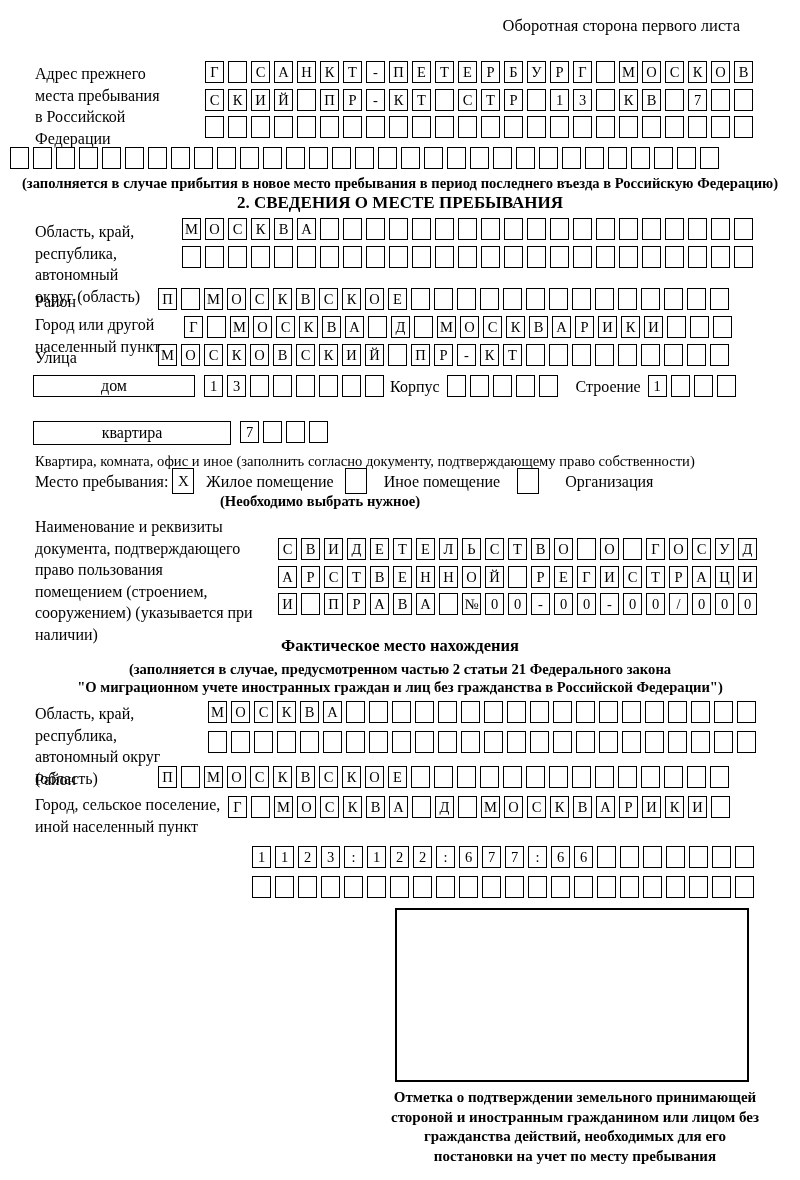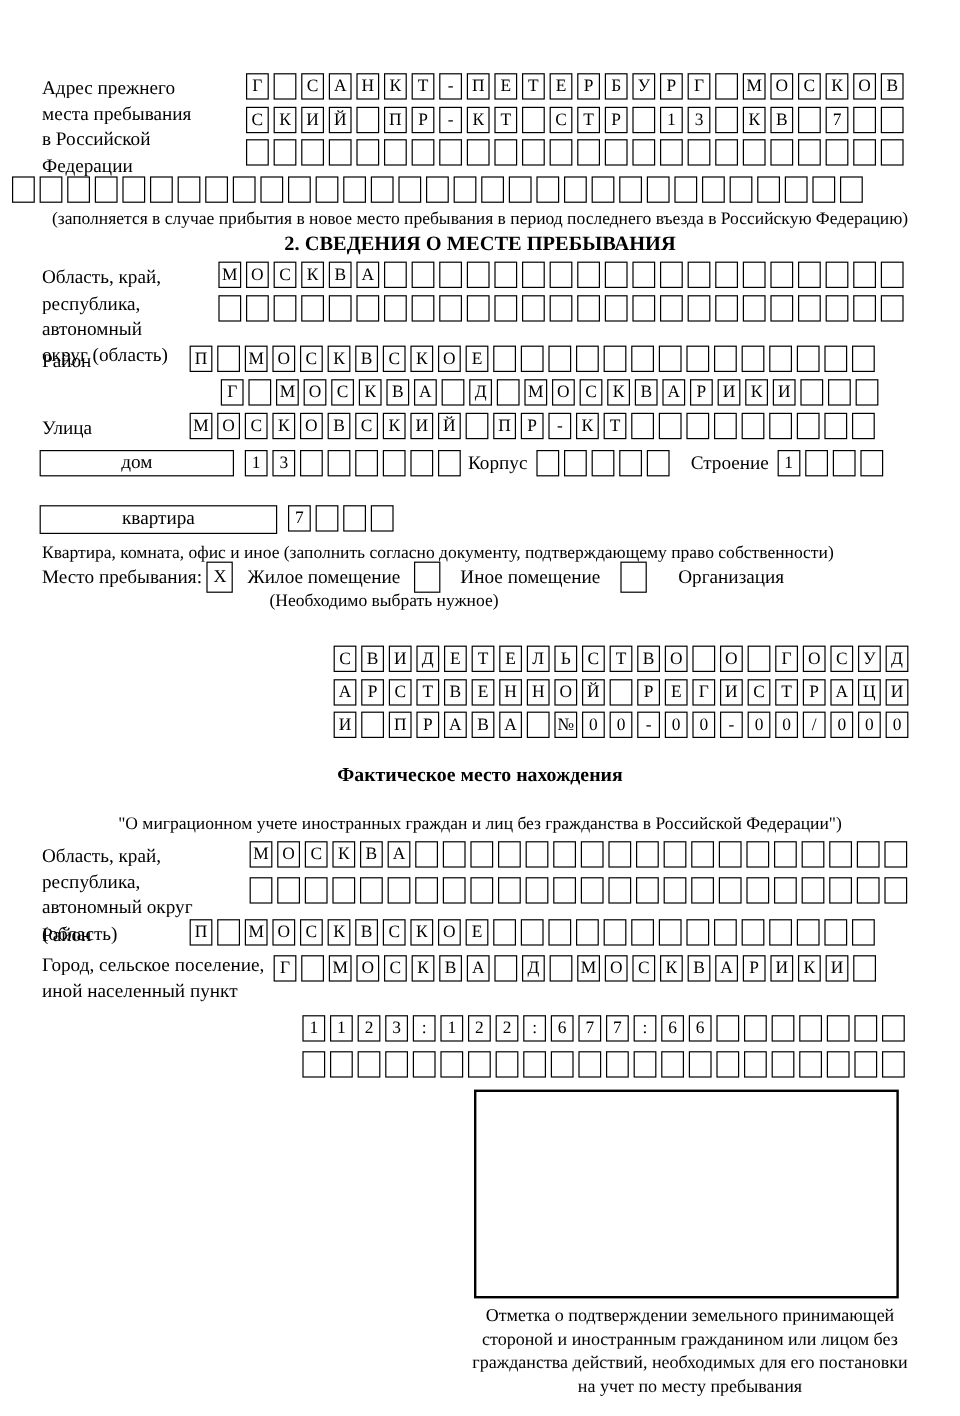--- a/index.html
+++ b/index.html
@@ -1,40 +1,41 @@
 <!DOCTYPE html>
 <html><head>
 <meta charset="utf-8">
 <style>
   html,body{margin:0;padding:0;background:#fff;}
   .page{position:relative;width:800px;height:1180px;background:#ffffff;color:#000;
         font-family:"Liberation Serif","DejaVu Serif",serif;overflow:hidden;}
   .abs{position:absolute;}
   .lbl{font-size:16px;line-height:21.5px;}
   .small{font-size:14.6px;line-height:18px;}
-  .center{text-align:center;}
+  .center{text-align:center;font-weight:bold;}
   .bold{font-weight:bold;}
   .cellrow{white-space:nowrap;line-height:0;display:block;}
   .rows .cellrow{margin-bottom:5.5px;padding-left:24px;}
   .cell{display:inline-block;width:17px;height:20px;border:1.5px solid #000;margin-right:4px;
         text-align:center;font-size:14.5px;line-height:20px;vertical-align:top;
         font-family:"Liberation Serif","DejaVu Serif",serif;}
   .chk{display:inline-block;width:20px;height:24px;border:1.5px solid #000;text-align:center;
        font-size:15px;line-height:24px;vertical-align:middle;background:#fff;}
   .fieldbox{border:1.5px solid #000;display:inline-block;text-align:center;font-size:16px;
             vertical-align:top;background:#fff;}
   .flexrow{display:flex;align-items:flex-start;}
   .flexrow .lbl{line-height:23px;}
   .stampbox{border:2px solid #000;background:#fff;}
 </style>
 </head>
 <body>
 
 <div class="page">
 
+  <div class="abs lbl" style="top:15px;right:60px;font-size:16.5px">Оборотная сторона первого листа</div>
 
   <div class="abs lbl" style="left:35px;top:63px;width:135px">Адрес прежнего места пребывания в Российской Федерации</div>
   <div class="abs rows" style="left:181px;top:61px">
     <span class="cellrow"><span class="cell">Г</span><span class="cell"></span><span class="cell">С</span><span class="cell">А</span><span class="cell">Н</span><span class="cell">К</span><span class="cell">Т</span><span class="cell">-</span><span class="cell">П</span><span class="cell">Е</span><span class="cell">Т</span><span class="cell">Е</span><span class="cell">Р</span><span class="cell">Б</span><span class="cell">У</span><span class="cell">Р</span><span class="cell">Г</span><span class="cell"></span><span class="cell">М</span><span class="cell">О</span><span class="cell">С</span><span class="cell">К</span><span class="cell">О</span><span class="cell">В</span></span>
     <span class="cellrow"><span class="cell">С</span><span class="cell">К</span><span class="cell">И</span><span class="cell">Й</span><span class="cell"></span><span class="cell">П</span><span class="cell">Р</span><span class="cell">-</span><span class="cell">К</span><span class="cell">Т</span><span class="cell"></span><span class="cell">С</span><span class="cell">Т</span><span class="cell">Р</span><span class="cell"></span><span class="cell">1</span><span class="cell">3</span><span class="cell"></span><span class="cell">К</span><span class="cell">В</span><span class="cell"></span><span class="cell">7</span><span class="cell"></span><span class="cell"></span></span>
     <span class="cellrow"><span class="cell"></span><span class="cell"></span><span class="cell"></span><span class="cell"></span><span class="cell"></span><span class="cell"></span><span class="cell"></span><span class="cell"></span><span class="cell"></span><span class="cell"></span><span class="cell"></span><span class="cell"></span><span class="cell"></span><span class="cell"></span><span class="cell"></span><span class="cell"></span><span class="cell"></span><span class="cell"></span><span class="cell"></span><span class="cell"></span><span class="cell"></span><span class="cell"></span><span class="cell"></span><span class="cell"></span></span>
   </div>
   <div class="abs cellrow" style="left:10px;top:147px"><span class="cell"></span><span class="cell"></span><span class="cell"></span><span class="cell"></span><span class="cell"></span><span class="cell"></span><span class="cell"></span><span class="cell"></span><span class="cell"></span><span class="cell"></span><span class="cell"></span><span class="cell"></span><span class="cell"></span><span class="cell"></span><span class="cell"></span><span class="cell"></span><span class="cell"></span><span class="cell"></span><span class="cell"></span><span class="cell"></span><span class="cell"></span><span class="cell"></span><span class="cell"></span><span class="cell"></span><span class="cell"></span><span class="cell"></span><span class="cell"></span><span class="cell"></span><span class="cell"></span><span class="cell"></span><span class="cell"></span></div>
   <div class="abs small center" style="left:0;top:174px;width:800px">(заполняется в случае прибытия в новое место пребывания в период последнего въезда в Российскую Федерацию)</div>
 
@@ -42,20 +43,21 @@
 
   <div class="abs lbl" style="left:35px;top:221px;width:120px">Область, край, республика, автономный округ (область)</div>
   <div class="abs rows" style="left:158px;top:218px">
     <span class="cellrow"><span class="cell">М</span><span class="cell">О</span><span class="cell">С</span><span class="cell">К</span><span class="cell">В</span><span class="cell">А</span><span class="cell"></span><span class="cell"></span><span class="cell"></span><span class="cell"></span><span class="cell"></span><span class="cell"></span><span class="cell"></span><span class="cell"></span><span class="cell"></span><span class="cell"></span><span class="cell"></span><span class="cell"></span><span class="cell"></span><span class="cell"></span><span class="cell"></span><span class="cell"></span><span class="cell"></span><span class="cell"></span><span class="cell"></span></span>
     <span class="cellrow"><span class="cell"></span><span class="cell"></span><span class="cell"></span><span class="cell"></span><span class="cell"></span><span class="cell"></span><span class="cell"></span><span class="cell"></span><span class="cell"></span><span class="cell"></span><span class="cell"></span><span class="cell"></span><span class="cell"></span><span class="cell"></span><span class="cell"></span><span class="cell"></span><span class="cell"></span><span class="cell"></span><span class="cell"></span><span class="cell"></span><span class="cell"></span><span class="cell"></span><span class="cell"></span><span class="cell"></span><span class="cell"></span></span>
   </div>
 
   <div class="abs lbl" style="left:35px;top:291px">Район</div>
   <div class="abs cellrow" style="left:158px;top:288px"><span class="cell">П</span><span class="cell"></span><span class="cell">М</span><span class="cell">О</span><span class="cell">С</span><span class="cell">К</span><span class="cell">В</span><span class="cell">С</span><span class="cell">К</span><span class="cell">О</span><span class="cell">Е</span><span class="cell"></span><span class="cell"></span><span class="cell"></span><span class="cell"></span><span class="cell"></span><span class="cell"></span><span class="cell"></span><span class="cell"></span><span class="cell"></span><span class="cell"></span><span class="cell"></span><span class="cell"></span><span class="cell"></span><span class="cell"></span></div>
 
+  <div class="abs lbl" style="left:35px;top:314px;width:150px">Город или другой населенный пункт</div>
   <div class="abs cellrow" style="left:184px;top:316px"><span class="cell">Г</span><span class="cell"></span><span class="cell">М</span><span class="cell">О</span><span class="cell">С</span><span class="cell">К</span><span class="cell">В</span><span class="cell">А</span><span class="cell"></span><span class="cell">Д</span><span class="cell"></span><span class="cell">М</span><span class="cell">О</span><span class="cell">С</span><span class="cell">К</span><span class="cell">В</span><span class="cell">А</span><span class="cell">Р</span><span class="cell">И</span><span class="cell">К</span><span class="cell">И</span><span class="cell"></span><span class="cell"></span><span class="cell"></span></div>
 
   <div class="abs lbl" style="left:35px;top:347px">Улица</div>
   <div class="abs cellrow" style="left:158px;top:344px"><span class="cell">М</span><span class="cell">О</span><span class="cell">С</span><span class="cell">К</span><span class="cell">О</span><span class="cell">В</span><span class="cell">С</span><span class="cell">К</span><span class="cell">И</span><span class="cell">Й</span><span class="cell"></span><span class="cell">П</span><span class="cell">Р</span><span class="cell">-</span><span class="cell">К</span><span class="cell">Т</span><span class="cell"></span><span class="cell"></span><span class="cell"></span><span class="cell"></span><span class="cell"></span><span class="cell"></span><span class="cell"></span><span class="cell"></span><span class="cell"></span></div>
 
   <div class="abs flexrow" style="left:33px;top:375px">
     <span class="fieldbox" style="width:160px;height:20px;line-height:20px;margin-right:9px">дом</span>
     <span class="cellrow"><span class="cell">1</span><span class="cell">3</span><span class="cell"></span><span class="cell"></span><span class="cell"></span><span class="cell"></span><span class="cell"></span><span class="cell"></span></span>
     <span class="lbl" style="margin:0 7px 0 2px">Корпус</span>
     <span class="cellrow"><span class="cell"></span><span class="cell"></span><span class="cell"></span><span class="cell"></span><span class="cell"></span></span>
@@ -73,27 +75,29 @@
     <span class="lbl" style="margin-right:4px">Место пребывания:</span>
     <span class="chk">X</span>
     <span class="lbl" style="margin:0 11px 0 12px">Жилое помещение</span>
     <span class="chk"></span>
     <span class="lbl" style="margin:0 17px 0 17px">Иное помещение</span>
     <span class="chk"></span>
     <span class="lbl" style="margin-left:26px">Организация</span>
   </div>
   <div class="abs small center" style="left:150px;top:492px;width:340px">(Необходимо выбрать нужное)</div>
 
+  <div class="abs lbl" style="left:35px;top:516px;width:218;width:218px">Наименование и реквизиты документа, подтверждающего право пользования помещением (строением, сооружением) (указывается при наличии)</div>
   <div class="abs rows" style="left:254px;top:538px">
     <span class="cellrow"><span class="cell">С</span><span class="cell">В</span><span class="cell">И</span><span class="cell">Д</span><span class="cell">Е</span><span class="cell">Т</span><span class="cell">Е</span><span class="cell">Л</span><span class="cell">Ь</span><span class="cell">С</span><span class="cell">Т</span><span class="cell">В</span><span class="cell">О</span><span class="cell"></span><span class="cell">О</span><span class="cell"></span><span class="cell">Г</span><span class="cell">О</span><span class="cell">С</span><span class="cell">У</span><span class="cell">Д</span></span>
     <span class="cellrow"><span class="cell">А</span><span class="cell">Р</span><span class="cell">С</span><span class="cell">Т</span><span class="cell">В</span><span class="cell">Е</span><span class="cell">Н</span><span class="cell">Н</span><span class="cell">О</span><span class="cell">Й</span><span class="cell"></span><span class="cell">Р</span><span class="cell">Е</span><span class="cell">Г</span><span class="cell">И</span><span class="cell">С</span><span class="cell">Т</span><span class="cell">Р</span><span class="cell">А</span><span class="cell">Ц</span><span class="cell">И</span></span>
     <span class="cellrow"><span class="cell">И</span><span class="cell"></span><span class="cell">П</span><span class="cell">Р</span><span class="cell">А</span><span class="cell">В</span><span class="cell">А</span><span class="cell"></span><span class="cell">№</span><span class="cell">0</span><span class="cell">0</span><span class="cell">-</span><span class="cell">0</span><span class="cell">0</span><span class="cell">-</span><span class="cell">0</span><span class="cell">0</span><span class="cell">/</span><span class="cell">0</span><span class="cell">0</span><span class="cell">0</span></span>
   </div>
 
   <div class="abs center bold" style="left:0;top:636px;width:800px;font-size:16.5px">Фактическое место нахождения</div>
+  <div class="abs small center" style="left:0;top:660px;width:800px">(заполняется в случае, предусмотренном частью 2 статьи 21 Федерального закона</div>
   <div class="abs small center" style="left:0;top:678px;width:800px">"О миграционном учете иностранных граждан и лиц без гражданства в Российской Федерации")</div>
 
   <div class="abs lbl" style="left:35px;top:703px;width:142px">Область, край, республика, автономный округ (область)</div>
   <div class="abs rows" style="left:184px;top:701px">
     <span class="cellrow" style="margin-bottom:8px"><span class="cell">М</span><span class="cell">О</span><span class="cell">С</span><span class="cell">К</span><span class="cell">В</span><span class="cell">А</span><span class="cell"></span><span class="cell"></span><span class="cell"></span><span class="cell"></span><span class="cell"></span><span class="cell"></span><span class="cell"></span><span class="cell"></span><span class="cell"></span><span class="cell"></span><span class="cell"></span><span class="cell"></span><span class="cell"></span><span class="cell"></span><span class="cell"></span><span class="cell"></span><span class="cell"></span><span class="cell"></span></span>
     <span class="cellrow"><span class="cell"></span><span class="cell"></span><span class="cell"></span><span class="cell"></span><span class="cell"></span><span class="cell"></span><span class="cell"></span><span class="cell"></span><span class="cell"></span><span class="cell"></span><span class="cell"></span><span class="cell"></span><span class="cell"></span><span class="cell"></span><span class="cell"></span><span class="cell"></span><span class="cell"></span><span class="cell"></span><span class="cell"></span><span class="cell"></span><span class="cell"></span><span class="cell"></span><span class="cell"></span><span class="cell"></span></span>
   </div>
 
   <div class="abs lbl" style="left:35px;top:769px">Район</div>
   <div class="abs cellrow" style="left:158px;top:766px"><span class="cell">П</span><span class="cell"></span><span class="cell">М</span><span class="cell">О</span><span class="cell">С</span><span class="cell">К</span><span class="cell">В</span><span class="cell">С</span><span class="cell">К</span><span class="cell">О</span><span class="cell">Е</span><span class="cell"></span><span class="cell"></span><span class="cell"></span><span class="cell"></span><span class="cell"></span><span class="cell"></span><span class="cell"></span><span class="cell"></span><span class="cell"></span><span class="cell"></span><span class="cell"></span><span class="cell"></span><span class="cell"></span><span class="cell"></span></div>

